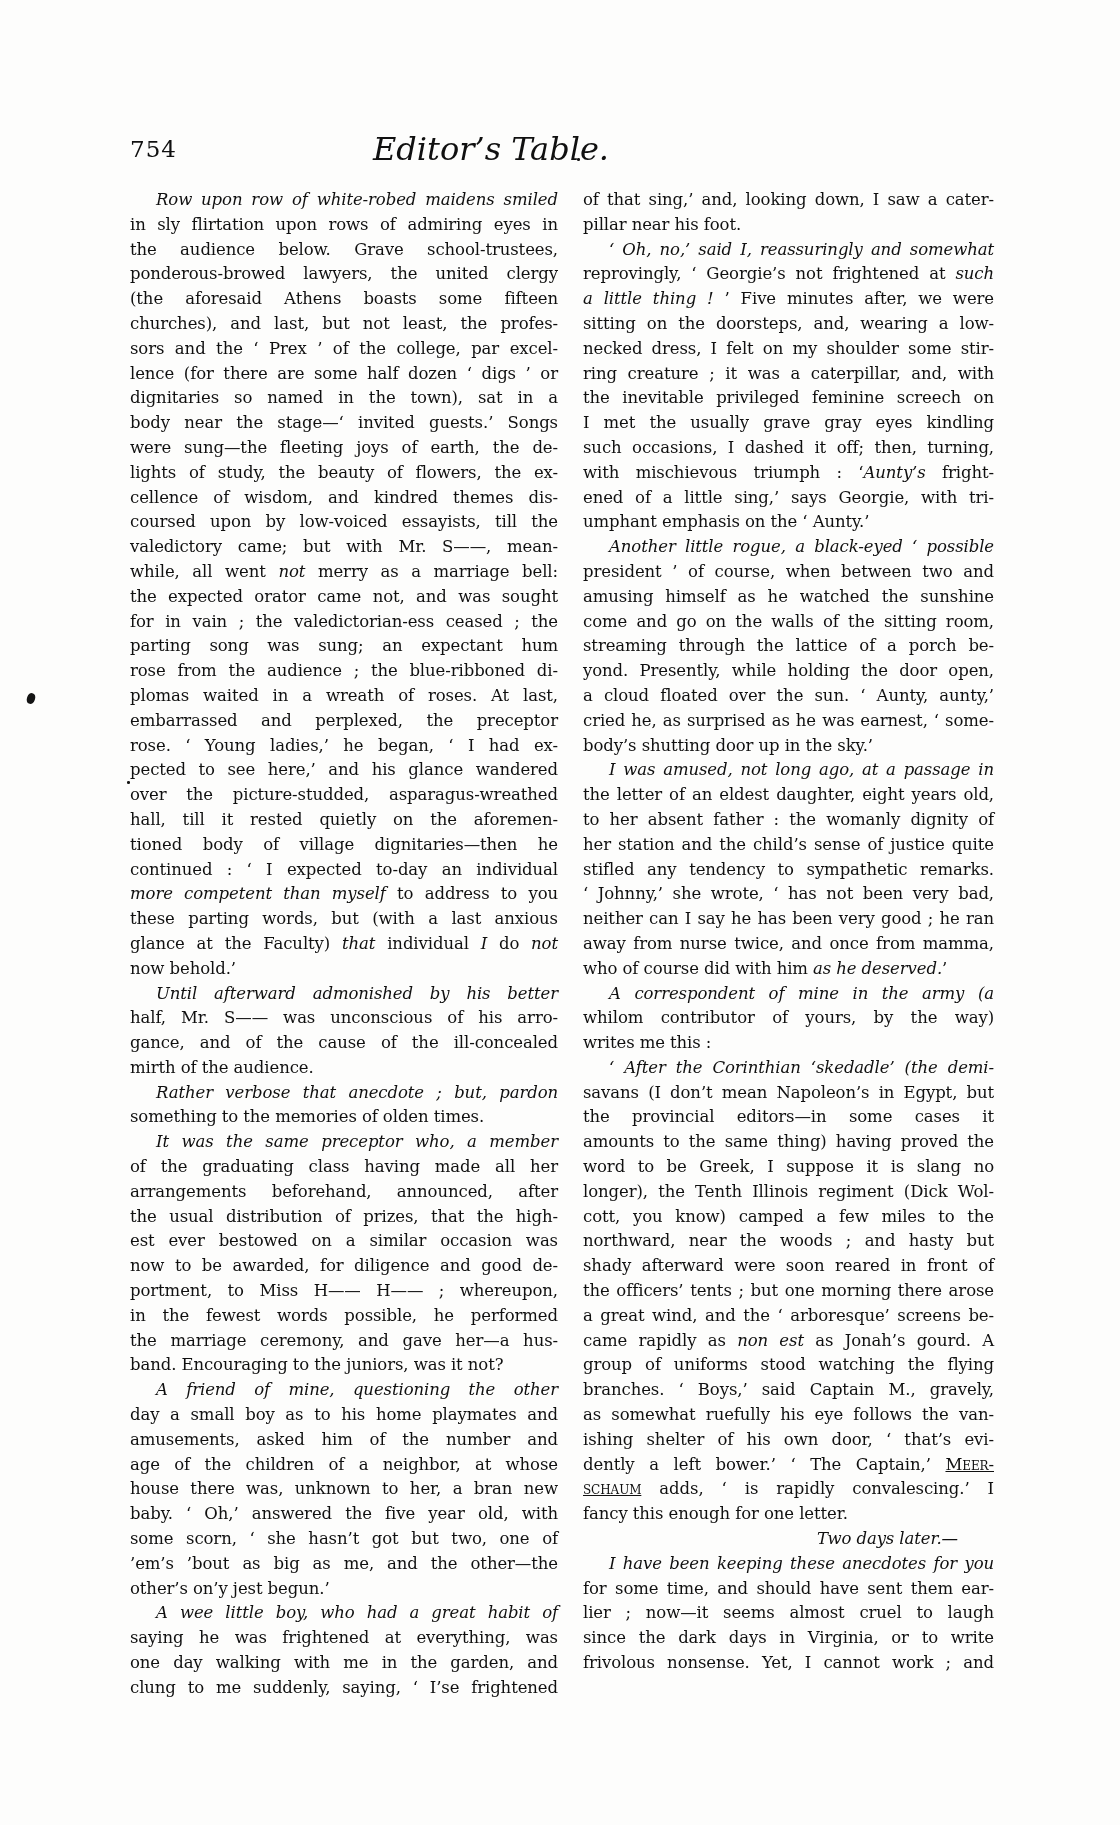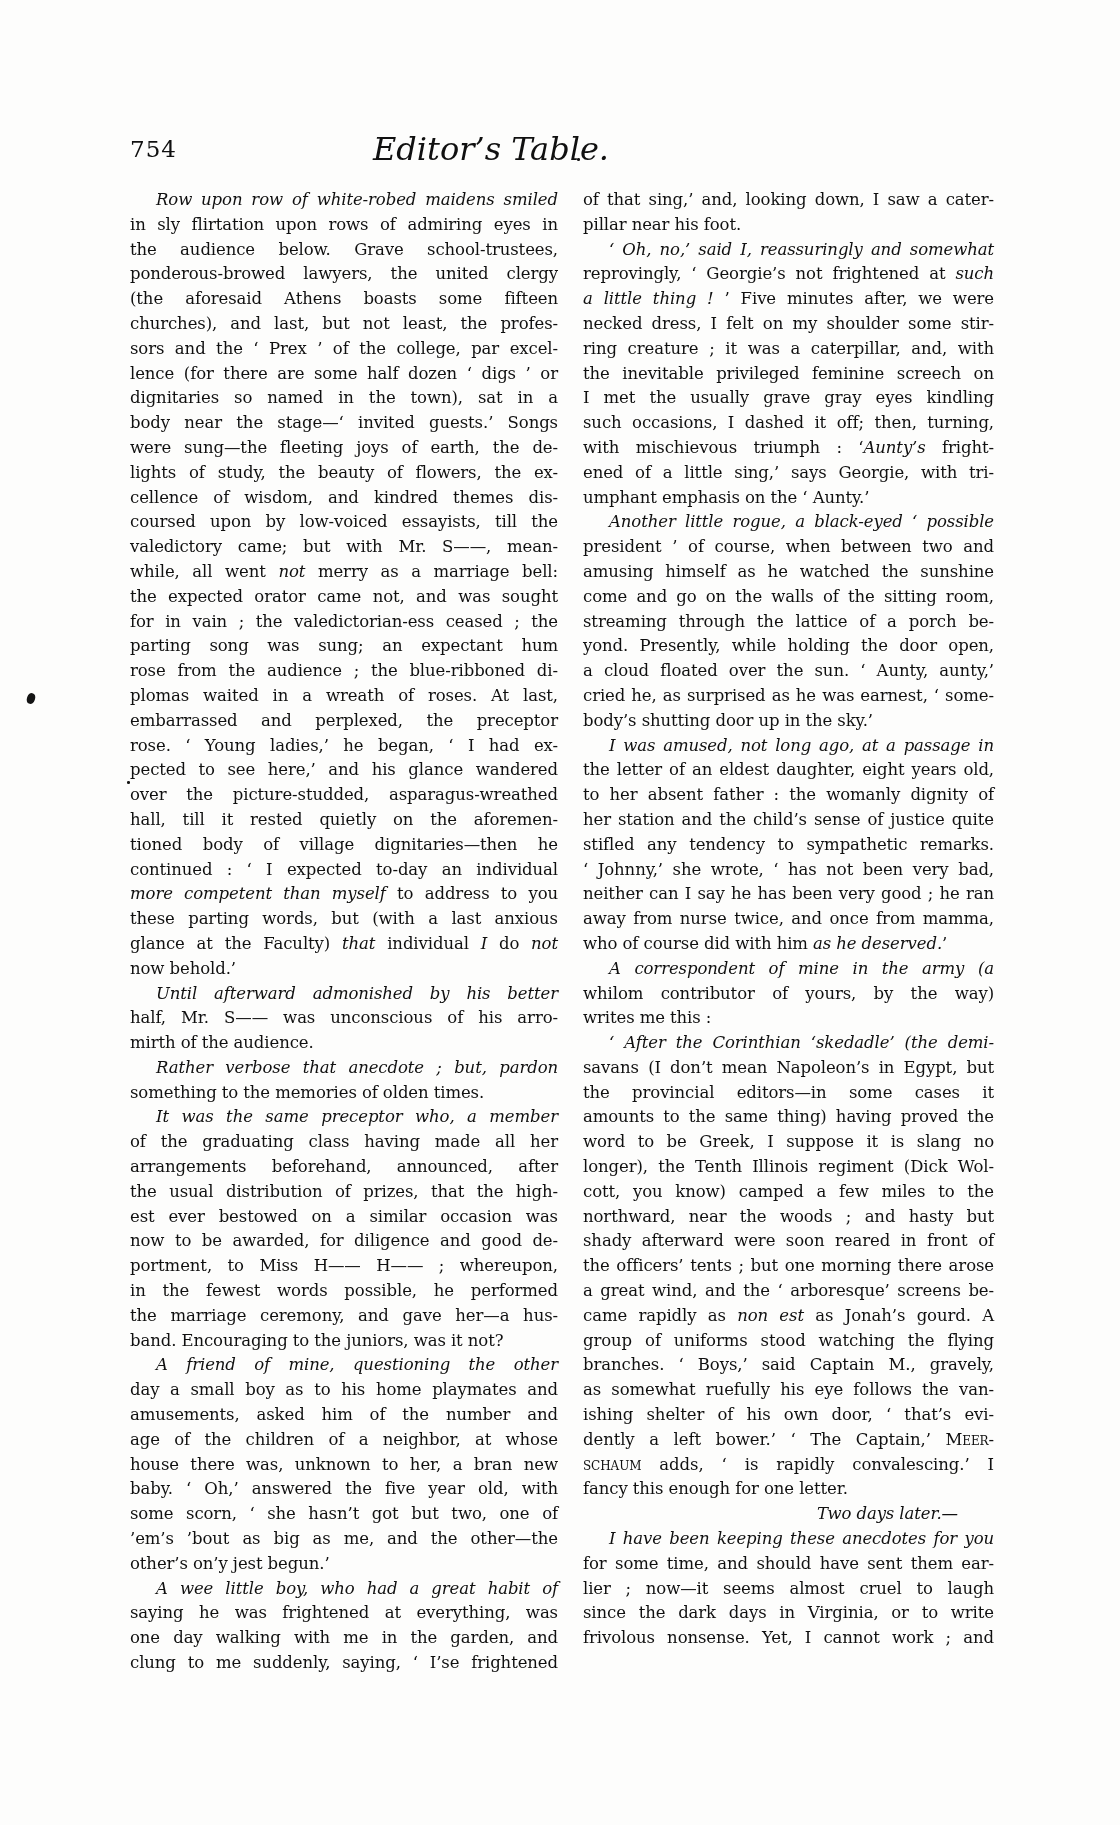--- a/index.html
+++ b/index.html
@@ -25,21 +25,21 @@
     font-size: 16.5px; line-height: 24.8px;
     letter-spacing: -0.1px;
   }
   #col-left  { left: 130px; width: 428px; }
   #col-right { left: 583px; width: 411px; }
   .para { margin: 0; }
   .line { text-align: justify; text-align-last: justify; white-space: normal; }
   .line.last { text-align-last: left; }
   .line.indent { text-indent: 26px; font-style: italic; }
   .line.dateline { text-align-last: right; padding-right: 36px; font-style: italic; }
-  .sc { font-variant: small-caps; }
+  .sc { font-variant: small-caps; text-decoration: underline; }
   .speck { position: absolute; background: #141414; border-radius: 45%; }
   #speck1 { left: 27px;  top: 693px; width: 8px;  height: 11px; transform: rotate(18deg); }
   #speck2 { left: 127px; top: 781px; width: 3px;  height: 3px; }
   #speck3 { left: 577px; top: 158px; width: 3px;  height: 3px; }
 </style>
 </head>
 <body>
 
 <div>
   <div class="page-number">754</div>
@@ -76,20 +76,21 @@
         <div class="line">tioned body of village dignitaries—then he</div>
         <div class="line">continued : ‘ I expected to-day an individual</div>
         <div class="line"><i>more competent than myself</i> to address to you</div>
         <div class="line">these parting words, but (with a last anxious</div>
         <div class="line">glance at the Faculty) <i>that</i> individual <i>I</i> do <i>not</i></div>
         <div class="line last">now behold.’</div>
       </div>
       <div class="para">
         <div class="line indent">Until afterward admonished by his better</div>
         <div class="line">half, Mr. S—— was unconscious of his arro-</div>
+        <div class="line">gance, and of the cause of the ill-concealed</div>
         <div class="line last">mirth of the audience.</div>
       </div>
       <div class="para">
         <div class="line indent">Rather verbose that anecdote ; but, pardon</div>
         <div class="line last">something to the memories of olden times.</div>
       </div>
       <div class="para">
         <div class="line indent">It was the same preceptor who, a member</div>
         <div class="line">of the graduating class having made all her</div>
         <div class="line">arrangements beforehand, announced, after</div>
@@ -122,20 +123,21 @@
 
   <div id="col-right" class="column">
       <div class="para">
         <div class="line">of that sing,’ and, looking down, I saw a cater-</div>
         <div class="line last">pillar near his foot.</div>
       </div>
       <div class="para">
         <div class="line indent">‘ Oh, no,’ said I, reassuringly and somewhat</div>
         <div class="line">reprovingly, ‘ Georgie’s not frightened at <i>such</i></div>
         <div class="line"><i>a little thing !</i> ’   Five minutes after, we were</div>
+        <div class="line">sitting on the doorsteps, and, wearing a low-</div>
         <div class="line">necked dress, I felt on my shoulder some stir-</div>
         <div class="line">ring creature ; it was a caterpillar, and, with</div>
         <div class="line">the inevitable privileged feminine screech on</div>
         <div class="line">I met the usually grave gray eyes kindling</div>
         <div class="line">such occasions, I dashed it off; then, turning,</div>
         <div class="line">with mischievous triumph : ‘<i>Aunty’s</i> fright-</div>
         <div class="line">ened of a little sing,’ says Georgie, with tri-</div>
         <div class="line last">umphant emphasis on the ‘ Aunty.’</div>
       </div>
       <div class="para">

